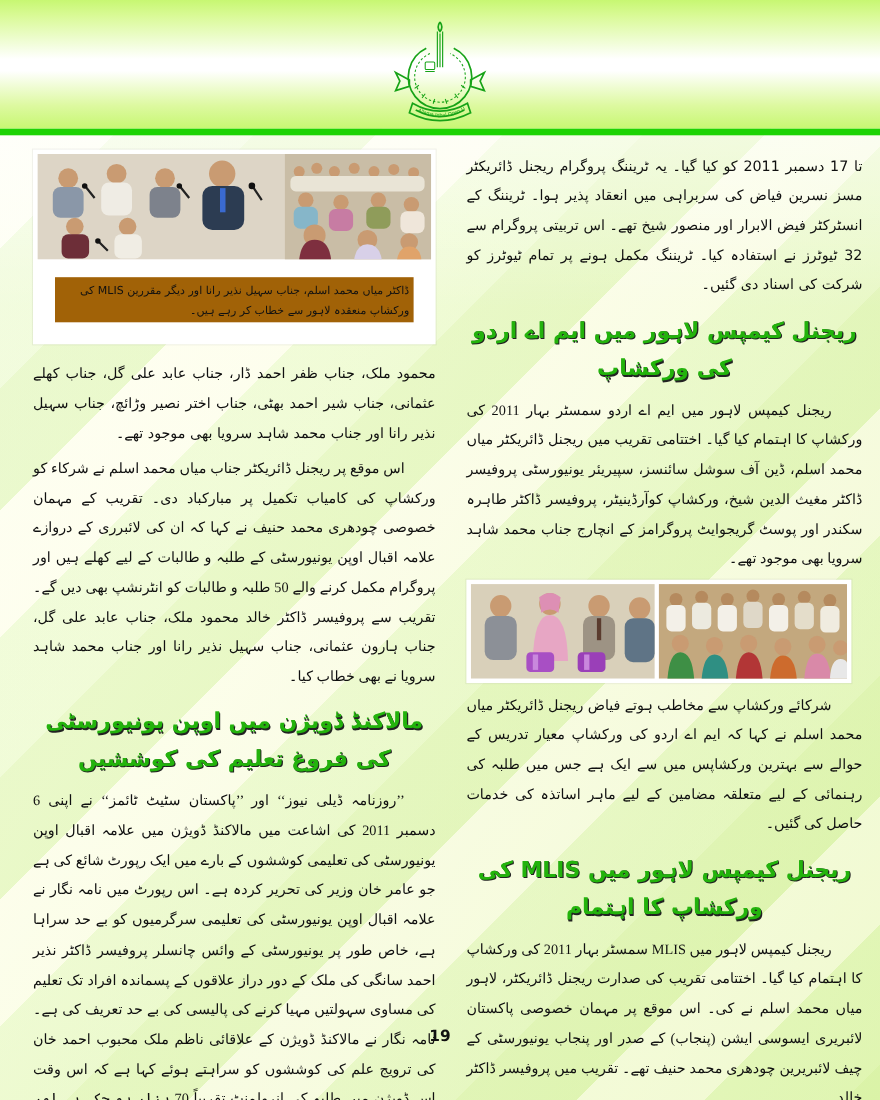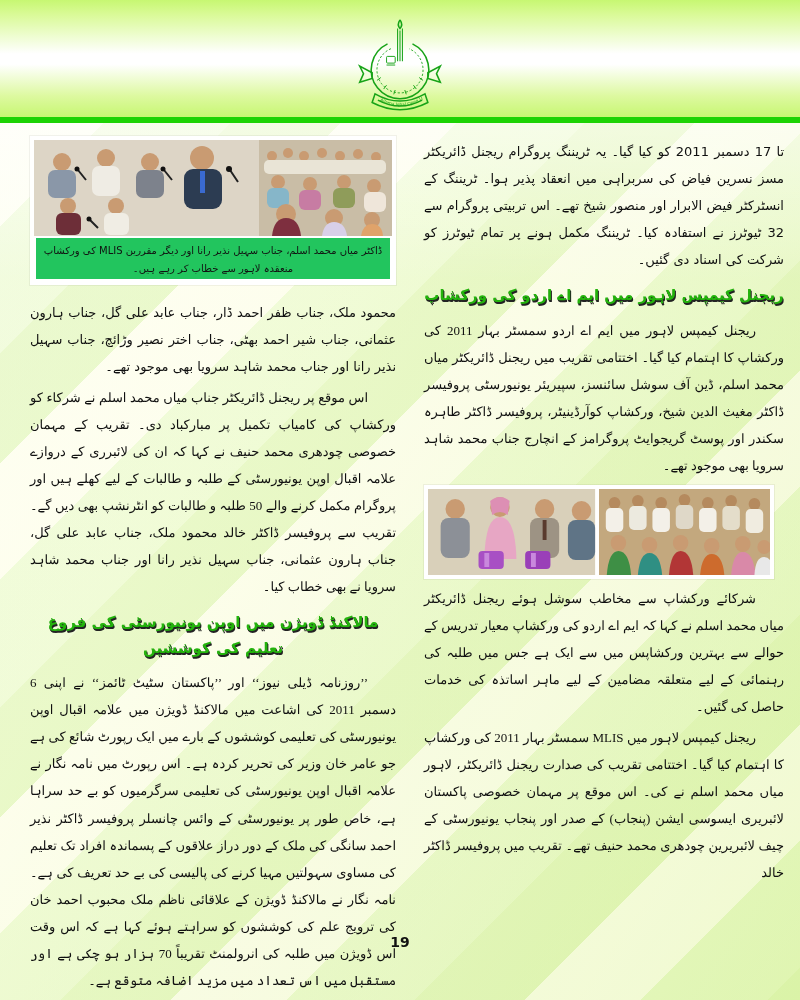--- a/index.html
+++ b/index.html
@@ -25,29 +25,29 @@
   .col { position:absolute; direction:rtl; }
   .col-left  { left:30px;  top:136px; width:366px; }
   .col-right { left:424px; top:138px; width:360px; }
 
   .urdu {
     direction:rtl; text-align:justify; font-size:13px; line-height:2.08; color:#101010;
     margin:0 0 4px 0;
   }
   .indent { text-indent:28px;font-family:Liberation Serif, serif; }
   .green-heading {
-    direction:rtl; text-align:center; font-size:15px; font-weight:bold; color:#23b30c;
+    direction:rtl; text-align:center; font-size:20px; font-weight:bold; color:#23b30c;
     text-shadow:1px 1.5px 0 #222, 0.5px 0.5px 0 #333;
     margin:10px 0 8px 0; line-height:1.7;
   }
   .photo-card { background:#ffffff; padding:4px; box-shadow:0 0 0 1px rgba(0,0,0,0.05); }
   .photo-card svg { display:block; width:100%; }
   .caption {
-    direction:rtl; text-align:center; font-size:10px; line-height:1.75; color:#111;
-    background:#22c55e; padding:4px 4px 2px 4px; margin:2px;
+    direction:rtl; font-size:10px; line-height:1.75; color:#111;
+    background:#a16207; padding:4px 4px 2px 4px; margin:16px;
   }
   .page-num { position:absolute; left:0; bottom:50px; width:100%; text-align:center;
     font-size:14px; font-weight:bold; color:#111; }
 </style>
 </head>
 <body>
 
 <div class="page">
 
   <div class="top-band">
@@ -127,21 +127,21 @@
             <path d="M238 96 q2 -18 14 -18 q13 0 15 18 z" fill="#7e2f3f"></path>
           <circle cx="300" cy="78" r="9" fill="#c99b72"></circle>
             <path d="M288 96 q2 -14 12 -14 q11 0 13 14 z" fill="#d8d0e8"></path>
           <circle cx="338" cy="80" r="8" fill="#c99b72"></circle>
             <path d="M327 96 q2 -12 11 -12 q10 0 11 12 z" fill="#e0a36a"></path>
         </g>
       </svg>
       <p class="caption">ڈاکٹر میاں محمد اسلم، جناب سہیل نذیر رانا اور دیگر مقررین MLIS کی ورکشاپ منعقدہ لاہور سے خطاب کر رہے ہیں۔</p>
     </div>
 
-    <p class="urdu" style="margin-top:14px">محمود ملک، جناب ظفر احمد ڈار، جناب عابد علی گل، جناب ہارون عثمانی، جناب شیر احمد بھٹی، جناب اختر نصیر وڑائچ، جناب سہیل نذیر رانا اور جناب محمد شاہد سرویا بھی موجود تھے۔</p>
+    <p class="urdu" style="margin-top:14px">محمود ملک، جناب ظفر احمد ڈار، جناب عابد علی گل، جناب کھلے عثمانی، جناب شیر احمد بھٹی، جناب اختر نصیر وڑائچ، جناب سہیل نذیر رانا اور جناب محمد شاہد سرویا بھی موجود تھے۔</p>
 
     <p class="urdu indent">اس موقع پر ریجنل ڈائریکٹر جناب میاں محمد اسلم نے شرکاء کو ورکشاپ کی کامیاب تکمیل پر مبارکباد دی۔ تقریب کے مہمان خصوصی چودھری محمد حنیف نے کہا کہ ان کی لائبرری کے دروازے علامہ اقبال اوپن یونیورسٹی کے طلبہ و طالبات کے لیے کھلے ہیں اور پروگرام مکمل کرنے والے 50 طلبہ و طالبات کو انٹرنشپ بھی دیں گے۔ تقریب سے پروفیسر ڈاکٹر خالد محمود ملک، جناب عابد علی گل، جناب ہارون عثمانی، جناب سہیل نذیر رانا اور جناب محمد شاہد سرویا نے بھی خطاب کیا۔</p>
 
     <h2 class="green-heading">مالاکنڈ ڈویژن میں اوپن یونیورسٹی کی فروغ تعلیم کی کوششیں</h2>
 
     <p class="urdu indent">’’روزنامہ ڈیلی نیوز‘‘ اور ’’پاکستان سٹیٹ ٹائمز‘‘ نے اپنی 6 دسمبر 2011 کی اشاعت میں مالاکنڈ ڈویژن میں علامہ اقبال اوپن یونیورسٹی کی تعلیمی کوششوں کے بارے میں ایک رپورٹ شائع کی ہے جو عامر خان وزیر کی تحریر کردہ ہے۔ اس رپورٹ میں نامہ نگار نے علامہ اقبال اوپن یونیورسٹی کی تعلیمی سرگرمیوں کو بے حد سراہا ہے، خاص طور پر یونیورسٹی کے وائس چانسلر پروفیسر ڈاکٹر نذیر احمد سانگی کی ملک کے دور دراز علاقوں کے پسماندہ افراد تک تعلیم کی مساوی سہولتیں مہیا کرنے کی پالیسی کی بے حد تعریف کی ہے۔ نامہ نگار نے مالاکنڈ ڈویژن کے علاقائی ناظم ملک محبوب احمد خان کی ترویج علم کی کوششوں کو سراہتے ہوئے کہا ہے کہ اس وقت اس ڈویژن میں طلبہ کی انرولمنٹ تقریباً 70 ہزار ہو چکی ہے اور مستقبل میں اس تعداد میں مزید اضافہ متوقع ہے۔</p>
   </div>
 
   <div class="col col-right">
 
@@ -199,21 +199,22 @@
           <circle cx="292" cy="57" r="8" fill="#c99b72"></circle>
             <path d="M280 86 q2 -21 12 -21 q11 0 13 21 z" fill="#cd6b2d"></path>
           <circle cx="324" cy="55" r="8" fill="#c99b72"></circle>
             <path d="M312 86 q2 -23 12 -23 q11 0 13 23 z" fill="#d989a8"></path>
           <circle cx="346" cy="58" r="7" fill="#c99b72"></circle>
             <path d="M336 86 q1 -18 10 -18 q9 0 10 18 z" fill="#e8e8e8"></path>
         </g>
       </svg>
     </div>
 
-    <p class="urdu indent">شرکائے ورکشاپ سے مخاطب سوشل ہوئے ریجنل ڈائریکٹر میاں محمد اسلم نے کہا کہ ایم اے اردو کی ورکشاپ معیار تدریس کے حوالے سے بہترین ورکشاپس میں سے ایک ہے جس میں طلبہ کی رہنمائی کے لیے متعلقہ مضامین کے لیے ماہر اساتذہ کی خدمات حاصل کی گئیں۔</p>
-
-
+    <p class="urdu indent">شرکائے ورکشاپ سے مخاطب ہوتے فیاض ریجنل ڈائریکٹر میاں محمد اسلم نے کہا کہ ایم اے اردو کی ورکشاپ معیار تدریس کے حوالے سے بہترین ورکشاپس میں سے ایک ہے جس میں طلبہ کی رہنمائی کے لیے متعلقہ مضامین کے لیے ماہر اساتذہ کی خدمات حاصل کی گئیں۔</p>
+
+
+    <h2 class="green-heading">ریجنل کیمپس لاہور میں MLIS کی ورکشاپ کا اہتمام</h2>
 
     <p class="urdu indent">ریجنل کیمپس لاہور میں MLIS سمسٹر بہار 2011 کی ورکشاپ کا اہتمام کیا گیا۔ اختتامی تقریب کی صدارت ریجنل ڈائریکٹر، لاہور میاں محمد اسلم نے کی۔ اس موقع پر مہمان خصوصی پاکستان لائبریری ایسوسی ایشن (پنجاب) کے صدر اور پنجاب یونیورسٹی کے چیف لائبریرین چودھری محمد حنیف تھے۔ تقریب میں پروفیسر ڈاکٹر خالد</p>
   </div>
 
   <div class="page-num">19</div>
 </div>
 
 </body></html>

